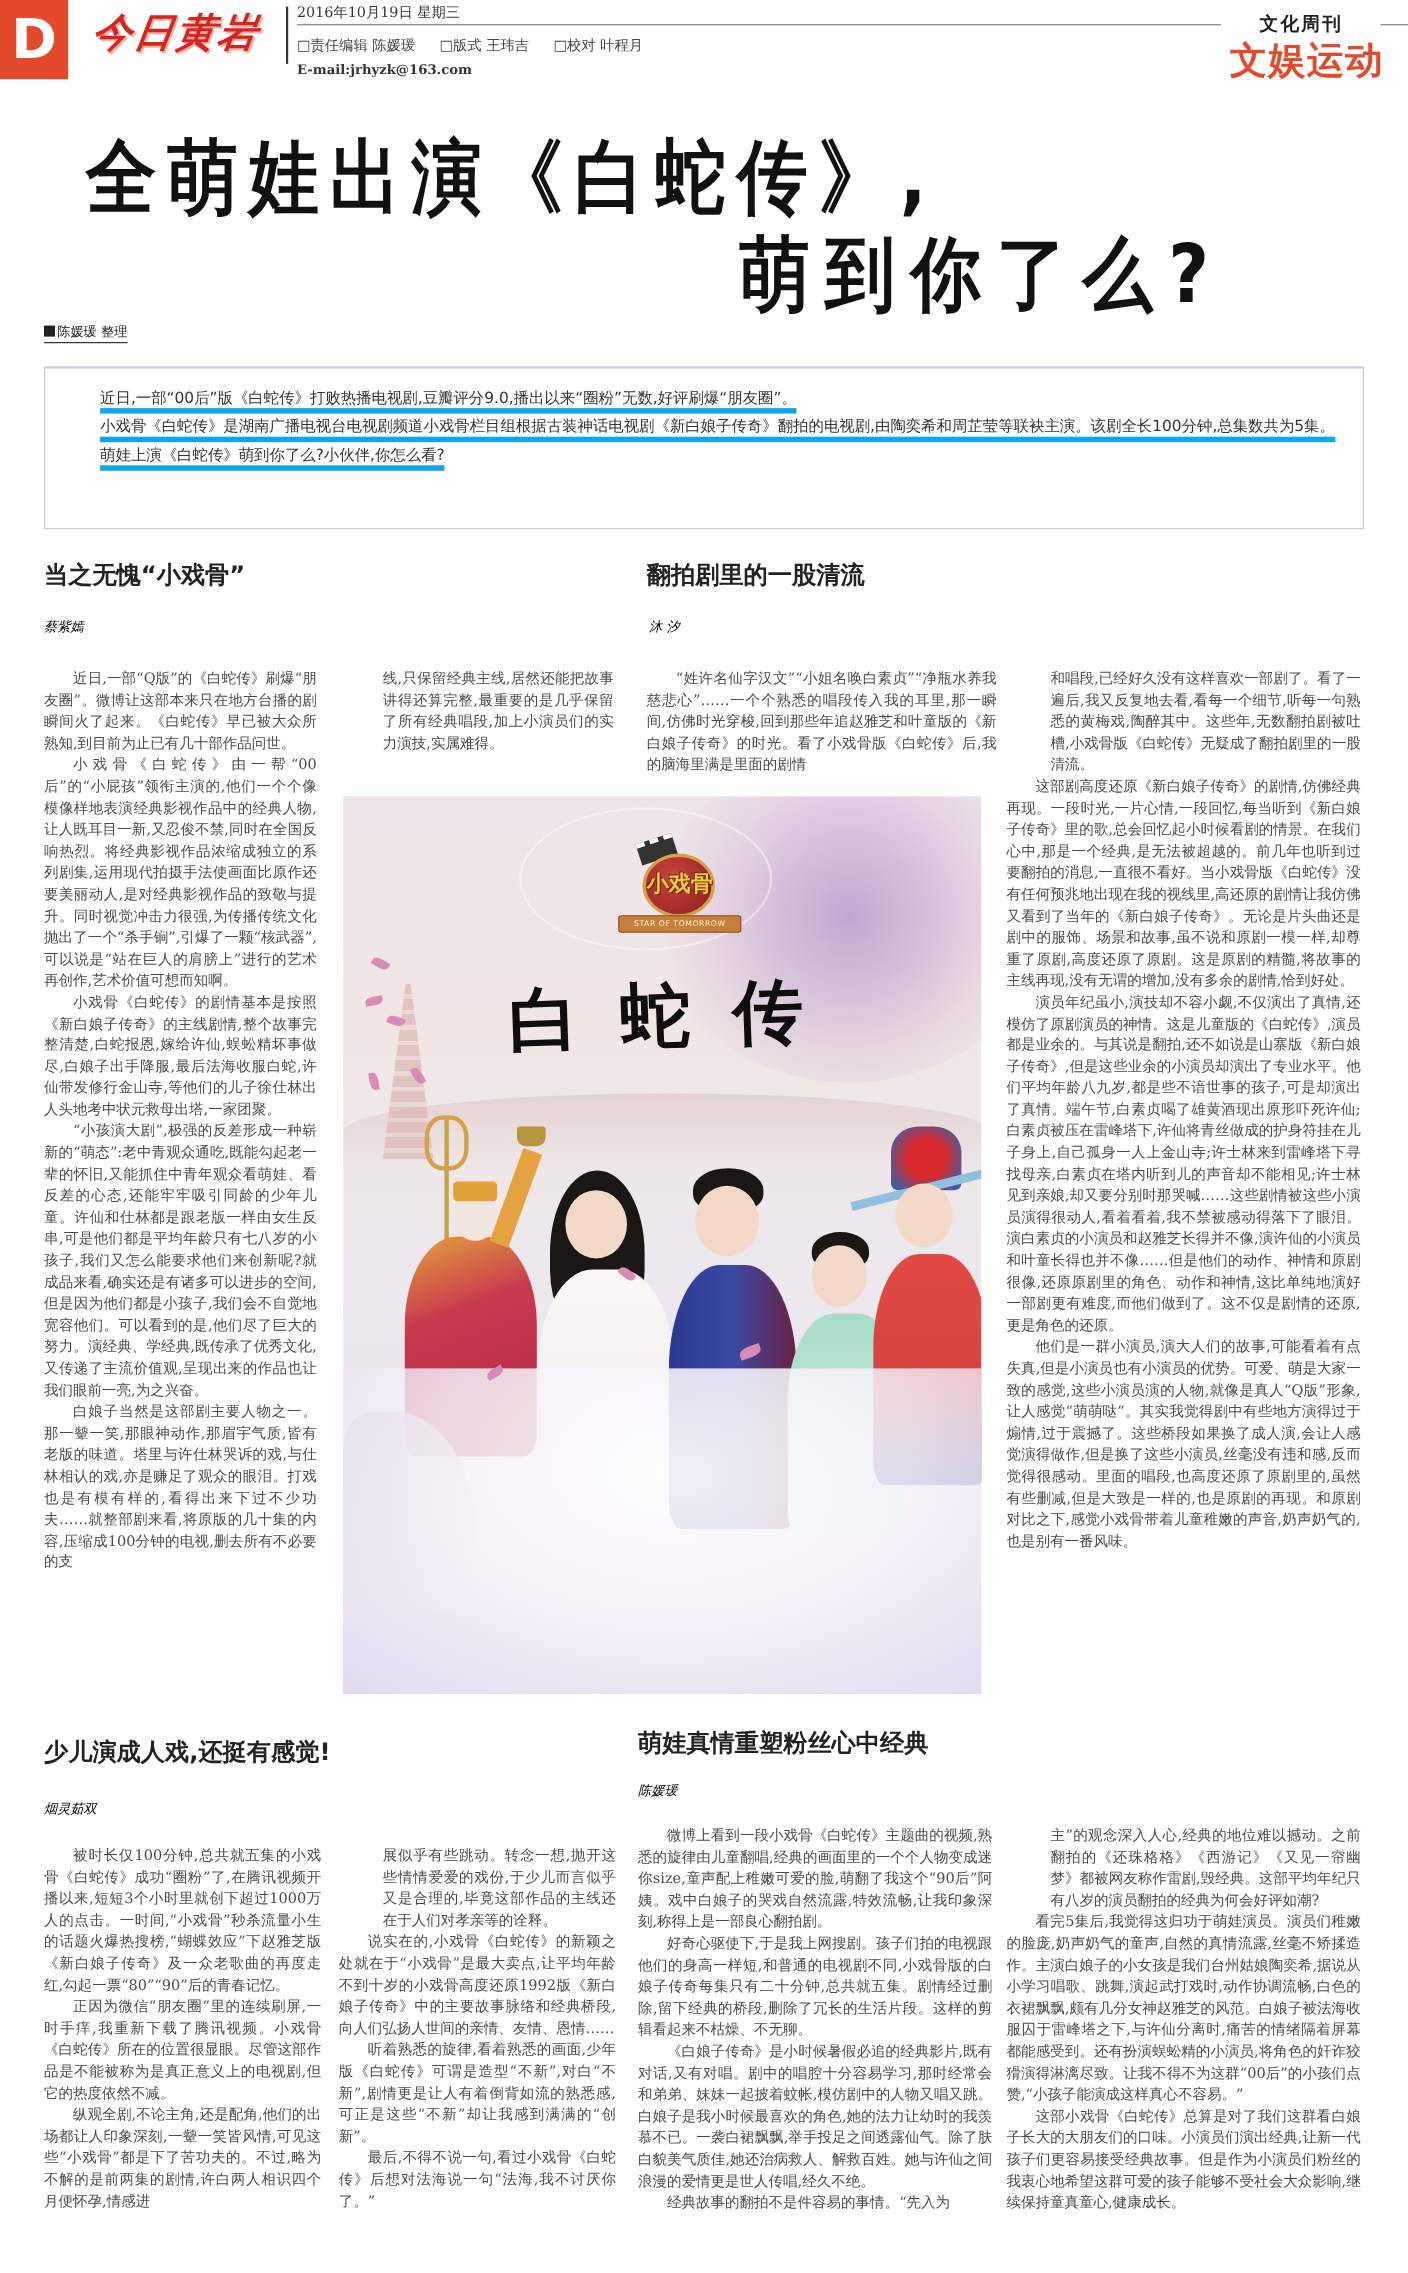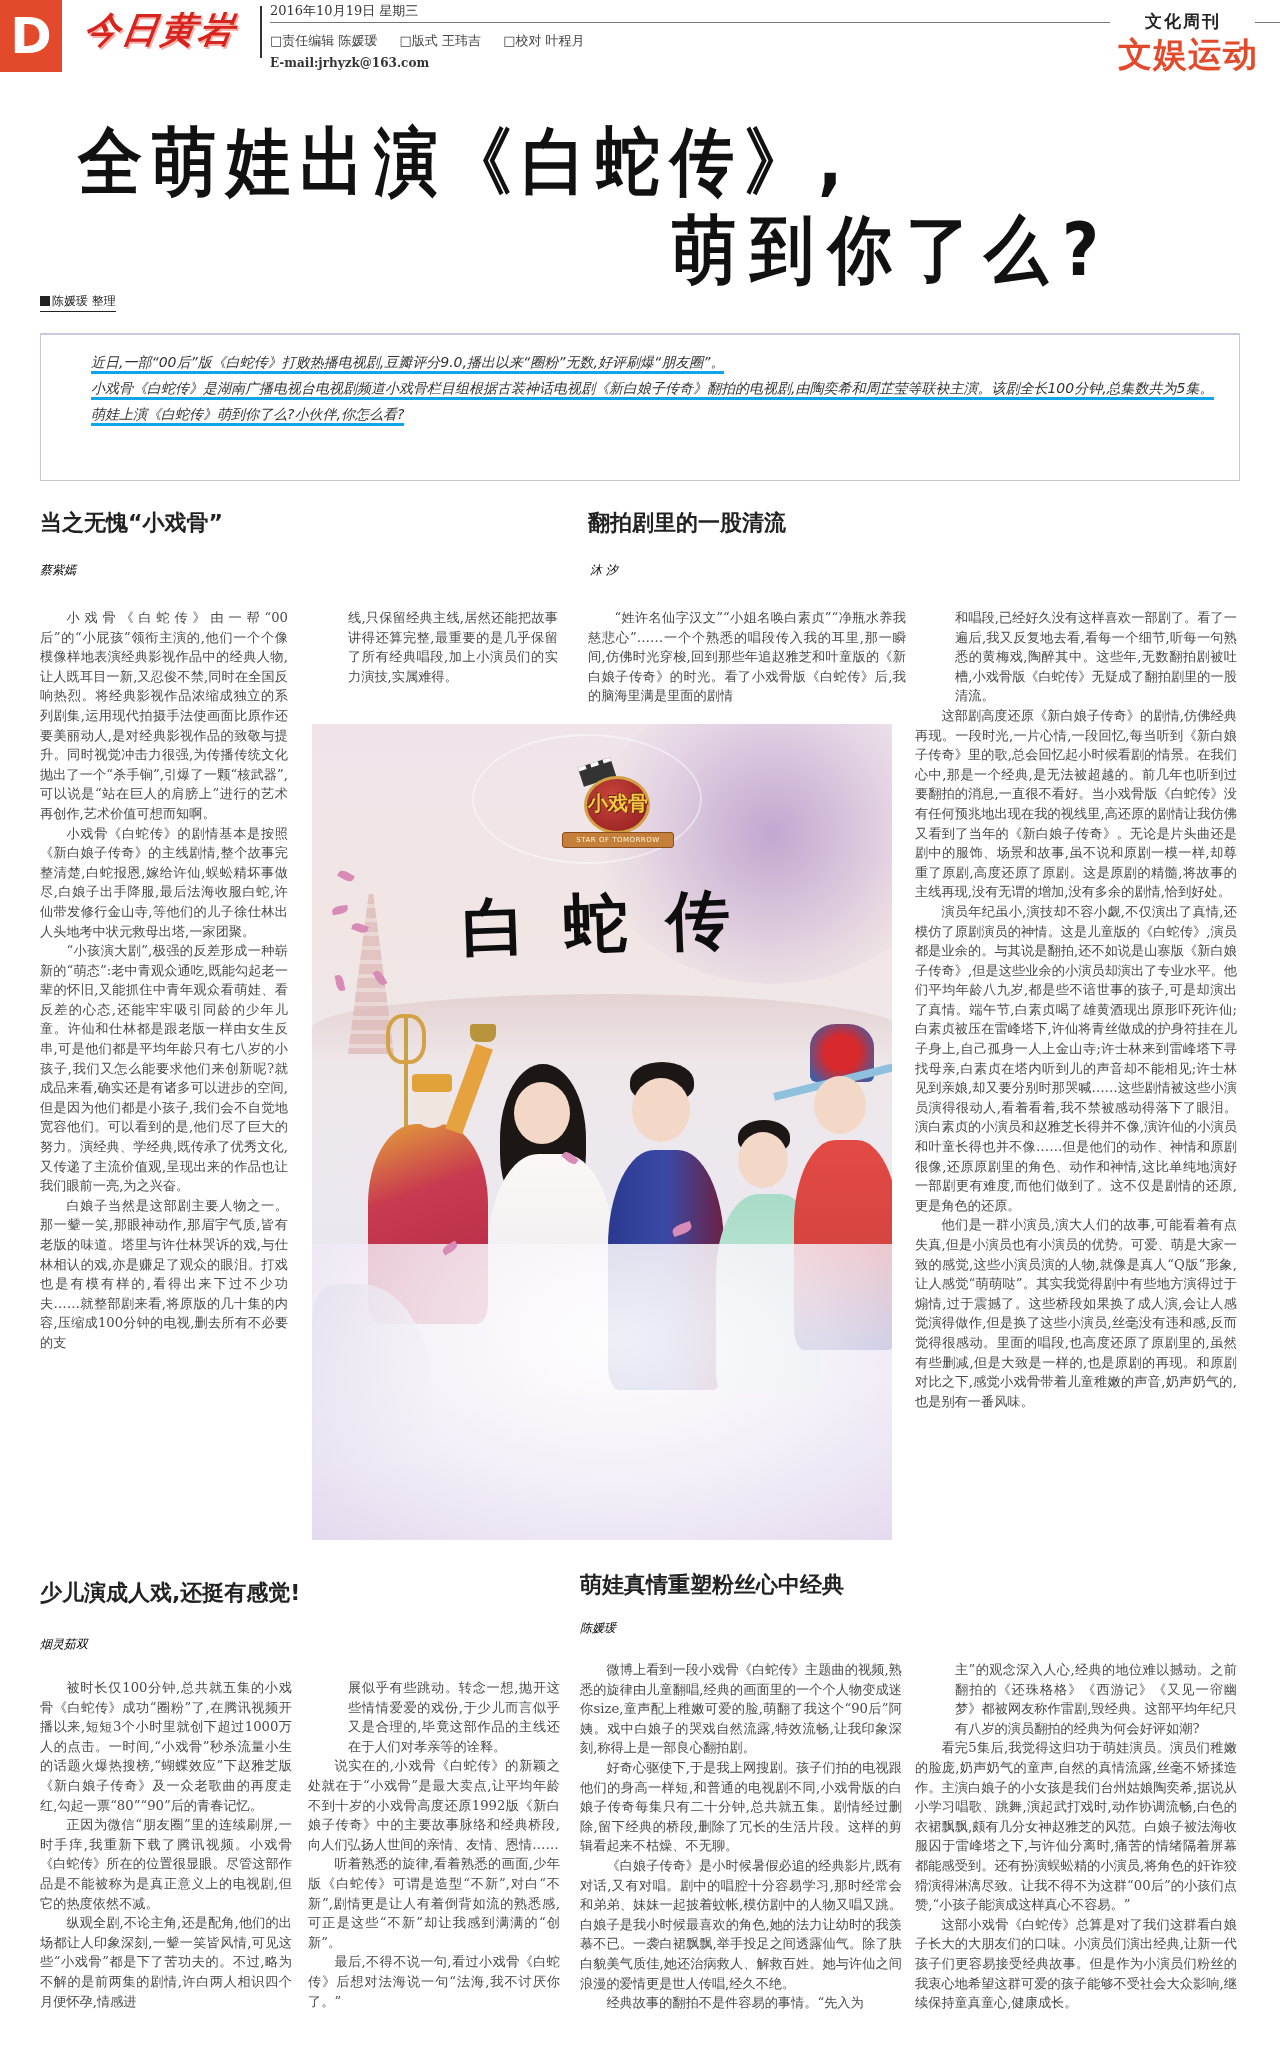--- a/index.html
+++ b/index.html
@@ -32,21 +32,21 @@
   .headline-2 { position: absolute; left: 672px; top: 200px; font-family: "DejaVu Sans", sans-serif;
     font-weight: bold; font-size: 64px; color: #111; letter-spacing: 14px; transform: scaleY(1.15); transform-origin: left top; }
   .compiled-by { position: absolute; left: 40px; top: 293px; font-family: "DejaVu Sans", sans-serif;
     font-size: 12px; color: #222; border-bottom: 1px solid #222; padding-bottom: 1px; }
   .compiled-by .sq { display: inline-block; width: 10px; height: 10px; background: #222; margin-right: 2px; vertical-align: -1px; }
 
   
   .intro-box { position: absolute; left: 40px; top: 333px; width: 1200px; height: 148px;
     border: 1px solid #c9c9d3; border-top: 2px solid #c7c9dc; padding: 14px 22px 0 22px; }
   .intro-box p { font-family: "DejaVu Sans", sans-serif; font-size: 14px; color: #333; line-height: 26px; }
-  .intro-box p .u { border-bottom: 3px solid #0ea5e9; padding-bottom: 1px; font-style: italic; }
+  .intro-box p .u { border-bottom: 5px solid #0ea5e9; padding-bottom: 1px; }
   .intro-box p.indent { text-indent: 2em; }
 
   
   .art-title { position: absolute; font-family: "DejaVu Sans", sans-serif; font-size: 22px; color: #222; }
   .byline { position: absolute; font-family: "DejaVu Serif", serif; font-style: italic; font-size: 12px; color: #000000; }
   .col { position: absolute; font-size: 13.2px; line-height: 19.6px; color: #4a4a4a; text-align: justify; }
   .col p { text-indent: 2em; }
   .col p.cont { text-indent: 0; margin-left: 40px; }
 
   
@@ -114,20 +114,21 @@
 
 <section class="intro-box">
   <p class="indent"><span class="u">近日,一部“00后”版《白蛇传》打败热播电视剧,豆瓣评分9.0,播出以来“圈粉”无数,好评刷爆“朋友圈”。</span></p>
   <p class="indent"><span class="u">小戏骨《白蛇传》是湖南广播电视台电视剧频道小戏骨栏目组根据古装神话电视剧《新白娘子传奇》翻拍的电视剧,由陶奕希和周芷莹等联袂主演。该剧全长100分钟,总集数共为5集。</span></p>
   <p class="indent"><span class="u">萌娃上演《白蛇传》萌到你了么?小伙伴,你怎么看?</span></p>
 </section>
 
 <h2 class="art-title" style="left:40px; top:508px;">当之无愧“小戏骨”</h2>
 <div class="byline" style="left:40px; top:562px;">蔡紫嫣</div>
 <div class="col" style="left:40px; top:608px; width:248px;">
+  <p>近日,一部“Q版”的《白蛇传》刷爆“朋友圈”。微博让这部本来只在地方台播的剧瞬间火了起来。《白蛇传》早已被大众所熟知,到目前为止已有几十部作品问世。</p>
   <p>小戏骨《白蛇传》由一帮“00后”的“小屁孩”领衔主演的,他们一个个像模像样地表演经典影视作品中的经典人物,让人既耳目一新,又忍俊不禁,同时在全国反响热烈。将经典影视作品浓缩成独立的系列剧集,运用现代拍摄手法使画面比原作还要美丽动人,是对经典影视作品的致敬与提升。同时视觉冲击力很强,为传播传统文化抛出了一个“杀手锏”,引爆了一颗“核武器”,可以说是“站在巨人的肩膀上”进行的艺术再创作,艺术价值可想而知啊。</p>
   <p>小戏骨《白蛇传》的剧情基本是按照《新白娘子传奇》的主线剧情,整个故事完整清楚,白蛇报恩,嫁给许仙,蜈蚣精坏事做尽,白娘子出手降服,最后法海收服白蛇,许仙带发修行金山寺,等他们的儿子徐仕林出人头地考中状元救母出塔,一家团聚。</p>
   <p>“小孩演大剧”,极强的反差形成一种崭新的“萌态”:老中青观众通吃,既能勾起老一辈的怀旧,又能抓住中青年观众看萌娃、看反差的心态,还能牢牢吸引同龄的少年儿童。许仙和仕林都是跟老版一样由女生反串,可是他们都是平均年龄只有七八岁的小孩子,我们又怎么能要求他们来创新呢?就成品来看,确实还是有诸多可以进步的空间,但是因为他们都是小孩子,我们会不自觉地宽容他们。可以看到的是,他们尽了巨大的努力。演经典、学经典,既传承了优秀文化,又传递了主流价值观,呈现出来的作品也让我们眼前一亮,为之兴奋。</p>
   <p>白娘子当然是这部剧主要人物之一。那一颦一笑,那眼神动作,那眉宇气质,皆有老版的味道。塔里与许仕林哭诉的戏,与仕林相认的戏,亦是赚足了观众的眼泪。打戏也是有模有样的,看得出来下过不少功夫……就整部剧来看,将原版的几十集的内容,压缩成100分钟的电视,删去所有不必要的支</p>
 </div>
 <div class="col" style="left:308px; top:608px; width:250px;">
   <p class="cont">线,只保留经典主线,居然还能把故事讲得还算完整,最重要的是几乎保留了所有经典唱段,加上小演员们的实力演技,实属难得。</p>
 </div>
 
 <h2 class="art-title" style="left:588px; top:508px;">翻拍剧里的一股清流</h2>

